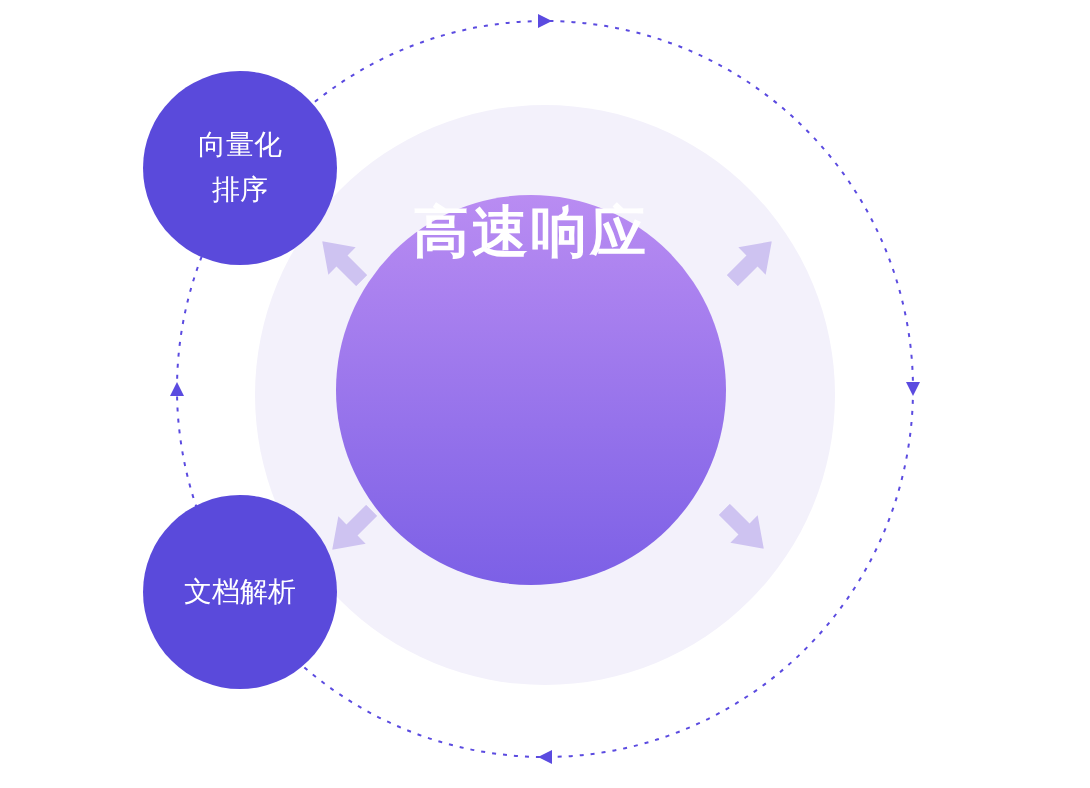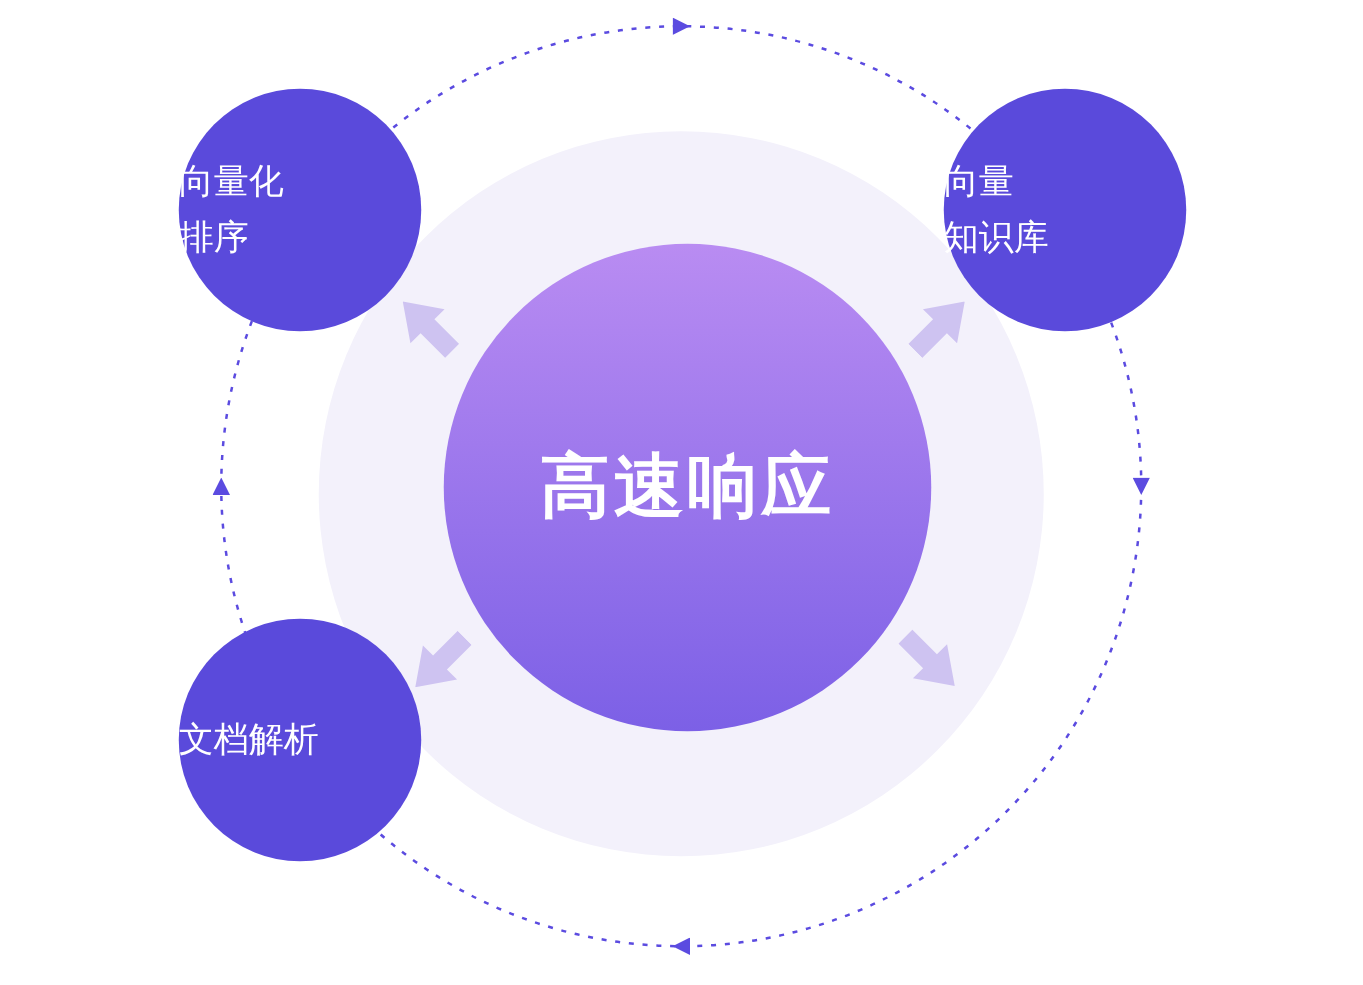--- a/index.html
+++ b/index.html
@@ -31,24 +31,24 @@
 
   
   .halo {
     left: 255px; top: 105px;
     width: 580px; height: 580px;
     background: #F3F1FB;
   }
 
   
   .center-node {
-    left: 355px; top: 195px;
+    left: 336px; top: 195px;
     width: 390px; height: 390px;
     background: linear-gradient(180deg, #B98CF2 0%, #7C60E6 100%);
-    display: flex; align-items: center; justify-content: center;
+    display: flex; justify-content: center;
   }
   .center-label {
     color: #ffffff;
     font-size: 56px;
     font-weight: 700;
     letter-spacing: 3px;
     white-space: nowrap;
   }
 
   
@@ -64,21 +64,21 @@
   .arrow-br { left: 716px; top: 506px; transform: rotate(45deg);   }
 
   
   .node {
     position: absolute;
     width: 194px; height: 194px;
     border-radius: 50%;
     background: #5A4ADB;
     color: #ffffff;
     display: flex; flex-direction: column;
-    align-items: flex-start; justify-content: center;
+    align-items: center; justify-content: center;
     font-size: 28px;
     font-weight: 500;
     line-height: 1.6;
     text-align: center;
   }
   .node-tl { left: 143px; top: 71px;  }
   .node-tr { left: 755px; top: 71px;  }
   .node-bl { left: 143px; top: 495px; }
   .node-br { left: 755px; top: 515px; }
   .node-line { white-space: nowrap; }
@@ -106,23 +106,19 @@
   <div class="out-arrow arrow-tl"></div>
   <div class="out-arrow arrow-tr"></div>
   <div class="out-arrow arrow-bl"></div>
   <div class="out-arrow arrow-br"></div>
 
   <div class="node node-tl">
     <div class="node-line">向量化</div>
     <div class="node-line">排序</div>
   </div>
 
-  <div class="node node-tr">
-    <div class="node-line">向量</div>
-    <div class="node-line">知识库</div>
-  </div>
 
   <div class="node node-bl">
     <div class="node-line">文档解析</div>
   </div>
 
 
 </div>
 
 </body></html>

